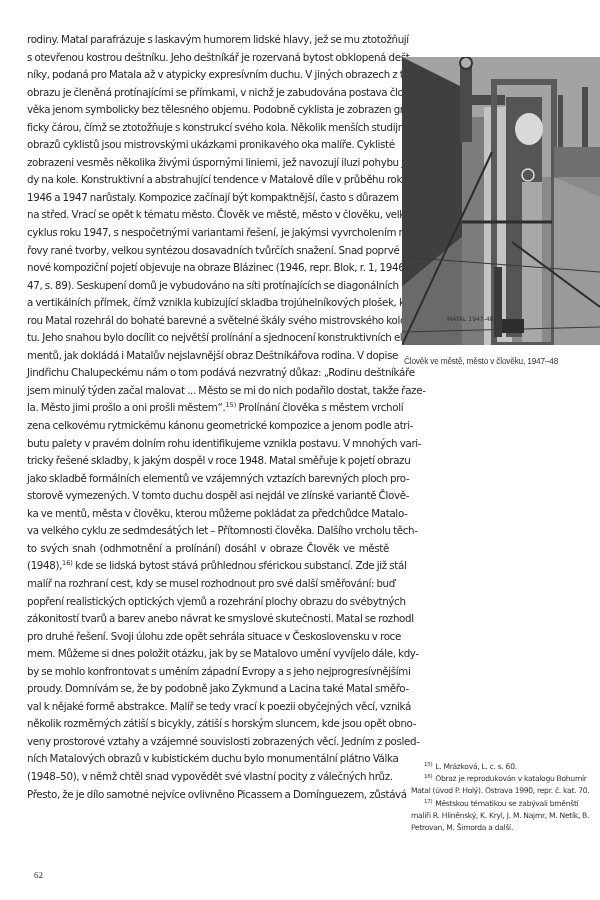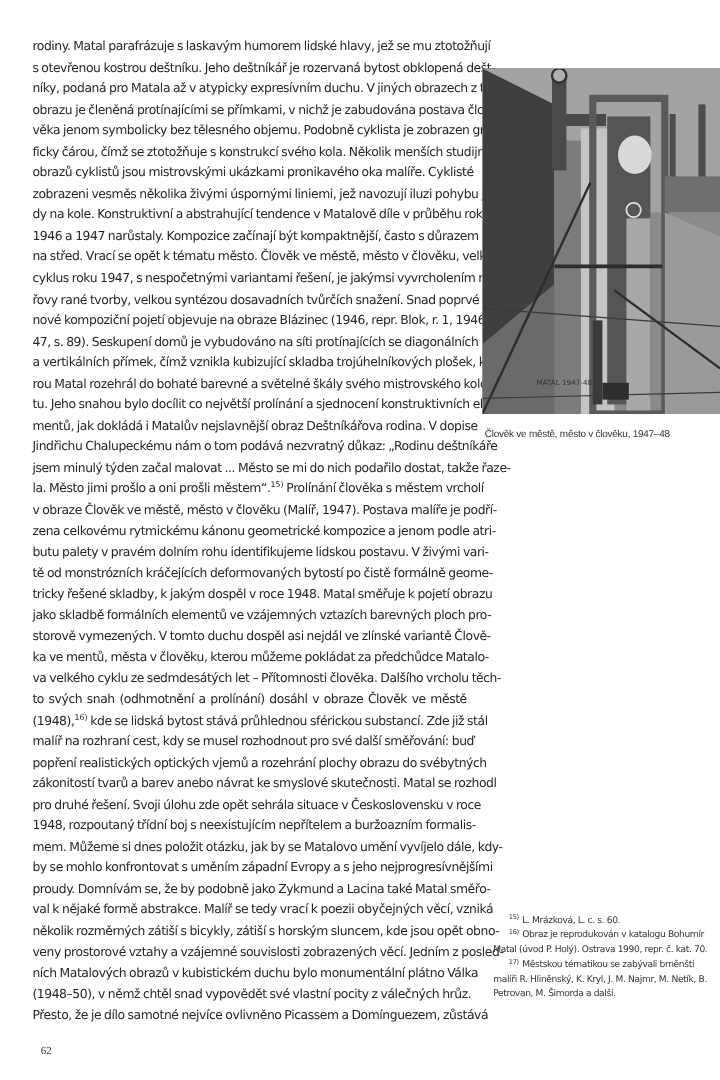--- a/index.html
+++ b/index.html
@@ -62,36 +62,33 @@
       <span class="line">řovy rané tvorby, velkou syntézou dosavadních tvůrčích snažení. Snad poprvé se</span>
       <span class="line">nové kompoziční pojetí objevuje na obraze Blázinec (1946, repr. Blok, r. 1, 1946–</span>
       <span class="line">47, s. 89). Seskupení domů je vybudováno na síti protínajících se diagonálních</span>
       <span class="line">a vertikálních přímek, čímž vznikla kubizující skladba trojúhelníkových plošek, kte-</span>
       <span class="line">rou Matal rozehrál do bohaté barevné a světelné škály svého mistrovského kolori-</span>
       <span class="line">tu. Jeho snahou bylo docílit co největší prolínání a sjednocení konstruktivních ele-</span>
       <span class="line">mentů, jak dokládá i Matalův nejslavnější obraz Deštníkářova rodina. V dopise</span>
       <span class="line">Jindřichu Chalupeckému nám o tom podává nezvratný důkaz: „Rodinu deštníkáře</span>
       <span class="line">jsem minulý týden začal malovat ... Město se mi do nich podařilo dostat, takže řaze-</span>
       <span class="line"><span>la. Město jimi prošlo a oni prošli městem“.</span><sup class="fn">15)</sup><span> Prolínání člověka s městem vrcholí</span></span>
-      <span class="line">v obraze Člověk ve městě, město v člověku (Malíř, 1947). Postava malíře je podří-</span>
       <span class="line">zena celkovému rytmickému kánonu geometrické kompozice a jenom podle atri-</span>
-      <span class="line">butu palety v pravém dolním rohu identifikujeme lidskou postavu. V živými vari-</span>
-      <span class="line">tě od monstrózních kráčejících deformovaných bytostí po čistě formálně geome-</span>
+      <span class="line">butu palety v pravém dolním rohu identifikujeme vznikla postavu. V mnohých vari-</span>
       <span class="line">tricky řešené skladby, k jakým dospěl v roce 1948. Matal směřuje k pojetí obrazu</span>
       <span class="line">jako skladbě formálních elementů ve vzájemných vztazích barevných ploch pro-</span>
       <span class="line">storově vymezených. V tomto duchu dospěl asi nejdál ve zlínské variantě Člově-</span>
       <span class="line">ka ve mentů, města v člověku, kterou můžeme pokládat za předchůdce Matalo-</span>
       <span class="line">va velkého cyklu ze sedmdesátých let – Přítomnosti člověka. Dalšího vrcholu těch-</span>
       <span class="line">to svých snah (odhmotnění a prolínání) dosáhl v obraze Člověk ve městě</span>
       <span class="line"><span>(1948),</span><sup class="fn">16)</sup><span> kde se lidská bytost stává průhlednou sférickou substancí. Zde již stál</span></span>
       <span class="line">malíř na rozhraní cest, kdy se musel rozhodnout pro své další směřování: buď</span>
       <span class="line">popření realistických optických vjemů a rozehrání plochy obrazu do svébytných</span>
       <span class="line">zákonitostí tvarů a barev anebo návrat ke smyslové skutečnosti. Matal se rozhodl</span>
       <span class="line">pro druhé řešení. Svoji úlohu zde opět sehrála situace v Československu v roce</span>
-      <span class="line">1948, rozpoutaný třídní boj s neexistujícím nepřítelem a buržoazním formalis-</span>
       <span class="line">mem. Můžeme si dnes položit otázku, jak by se Matalovo umění vyvíjelo dále, kdy-</span>
       <span class="line">by se mohlo konfrontovat s uměním západní Evropy a s jeho nejprogresívnějšími</span>
       <span class="line">proudy. Domnívám se, že by podobně jako Zykmund a Lacina také Matal směřo-</span>
       <span class="line">val k nějaké formě abstrakce. Malíř se tedy vrací k poezii obyčejných věcí, vzniká</span>
       <span class="line">několik rozměrných zátiší s bicykly, zátiší s horským sluncem, kde jsou opět obno-</span>
       <span class="line">veny prostorové vztahy a vzájemné souvislosti zobrazených věcí. Jedním z posled-</span>
       <span class="line">ních Matalových obrazů v kubistickém duchu bylo monumentální plátno Válka</span>
       <span class="line">(1948–50), v němž chtěl snad vypovědět své vlastní pocity z válečných hrůz.</span>
       <span class="line">Přesto, že je dílo samotné nejvíce ovlivněno Picassem a Domínguezem, zůstává</span>
 

